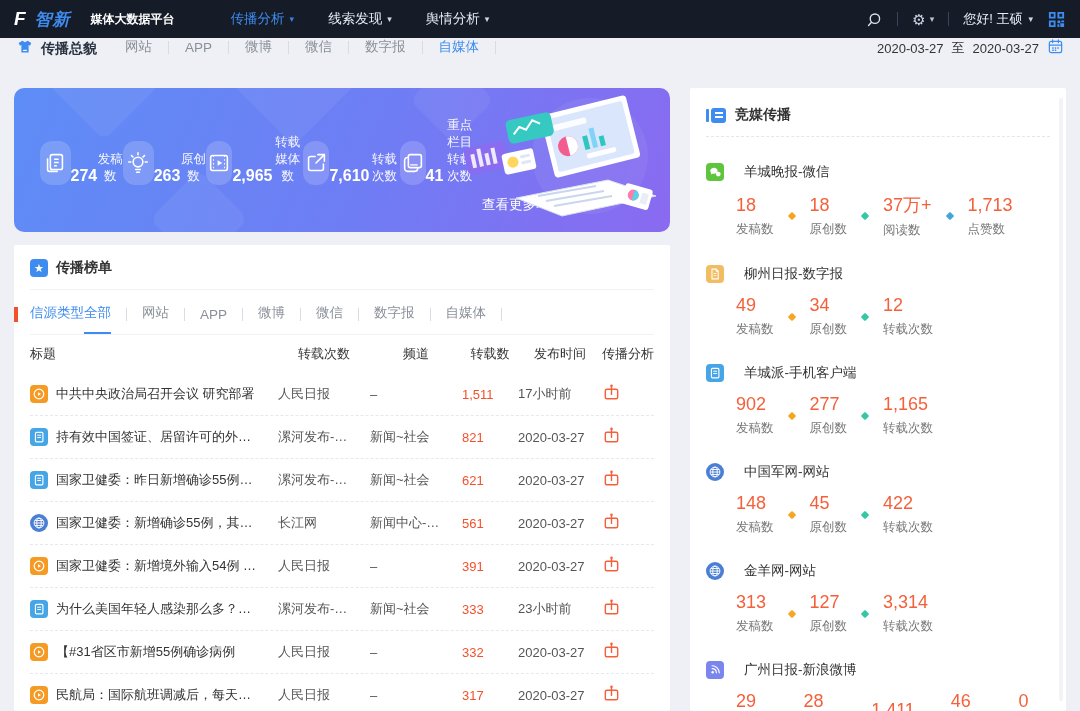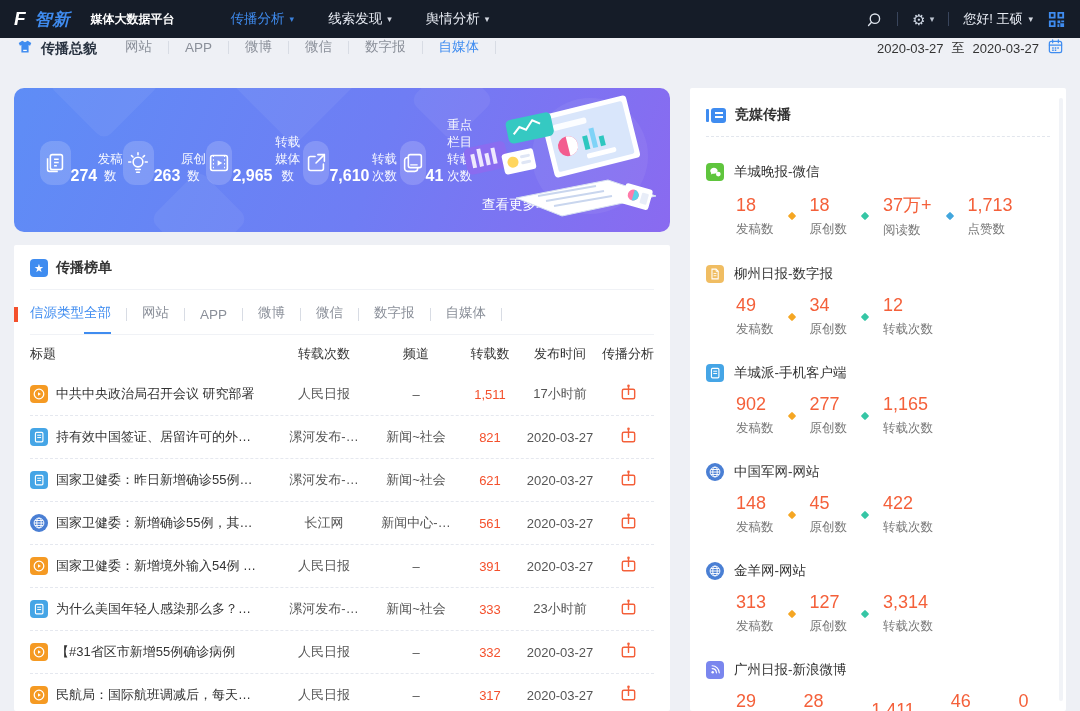--- a/index.html
+++ b/index.html
@@ -66,21 +66,21 @@
   .rtabs{display:flex;align-items:flex-end}
   .rtab{font-size:13.5px;color:#8a8f99;padding-bottom:12px;cursor:pointer}
   .rtab.active{color:#3f8cf0;padding-bottom:10px;border-bottom:2px solid #3f8cf0}
   .rtabs .sep{margin:0 15px 13px}
   .table-head{display:grid;grid-template-columns:248px 92px 92px 56px 84px 52px;height:38px;
               align-items:center;font-size:13px;color:#333}
   .th{text-align:center}
   .th.c-title{text-align:left}
   .trow{display:grid;grid-template-columns:248px 92px 92px 56px 84px 52px;height:43px;align-items:center;
         border-bottom:1px dashed #e5e8ef;font-size:13px;color:#555;cursor:pointer}
-  .cell{text-align:center}
+  .cell{}
   .cell-title{display:flex;align-items:center;gap:8px;min-width:0;text-align:left;color:#333}
   .row-title{white-space:nowrap;overflow:hidden;text-overflow:ellipsis}
   .row-icon,.comp-icon{width:18px;height:18px;border-radius:4px;flex:none;
         display:flex;align-items:center;justify-content:center}
   .cell-count{color:#f4502c}
   .share-btn{display:inline-flex;cursor:pointer}
 
   
   [data-name="video-account-icon"]{background:#f59a23}
   [data-name="app-icon"]{background:#45a5e6}
@@ -91,21 +91,21 @@
 
   
   .right-col .panel{padding:12px 16px;height:623px;position:relative;overflow:hidden}
   .comp-head-row{display:flex;align-items:center;gap:9px;padding:6px 0 12px;border-bottom:1px dashed #e2e6ed}
   .news-icon{display:flex;align-items:center;gap:2px}
   .news-bar{width:3px;height:13px;background:#3f8cf0;border-radius:1px}
   .news-rect{width:15px;height:15px;background:#3f8cf0;border-radius:3px;display:flex;flex-direction:column;
              justify-content:center;align-items:center;gap:2.5px}
   .news-line{width:8px;height:1.5px;background:#fff}
   .comp{margin-top:26px}
-  .comp-headline{display:flex;align-items:center;gap:10px}
+  .comp-headline{display:flex;align-items:center;gap:20px}
   .comp-name{font-size:13.5px;color:#333;cursor:pointer}
   .comp-stats{display:flex;align-items:center;margin:12px 0 0 30px}
   .cstat-value{font-size:18px;color:#f4603a}
   .cstat-label{font-size:12.5px;color:#777;margin-top:5px}
   .diamond{width:6px;height:6px;transform:rotate(45deg);margin:0 15px;flex:none;border-radius:1px}
   .scroll-track{position:absolute;right:3px;top:10px;bottom:10px;width:4px;background:#f1f3f7;border-radius:2px;cursor:pointer}
 </style>
 </head>
 <body>
 

